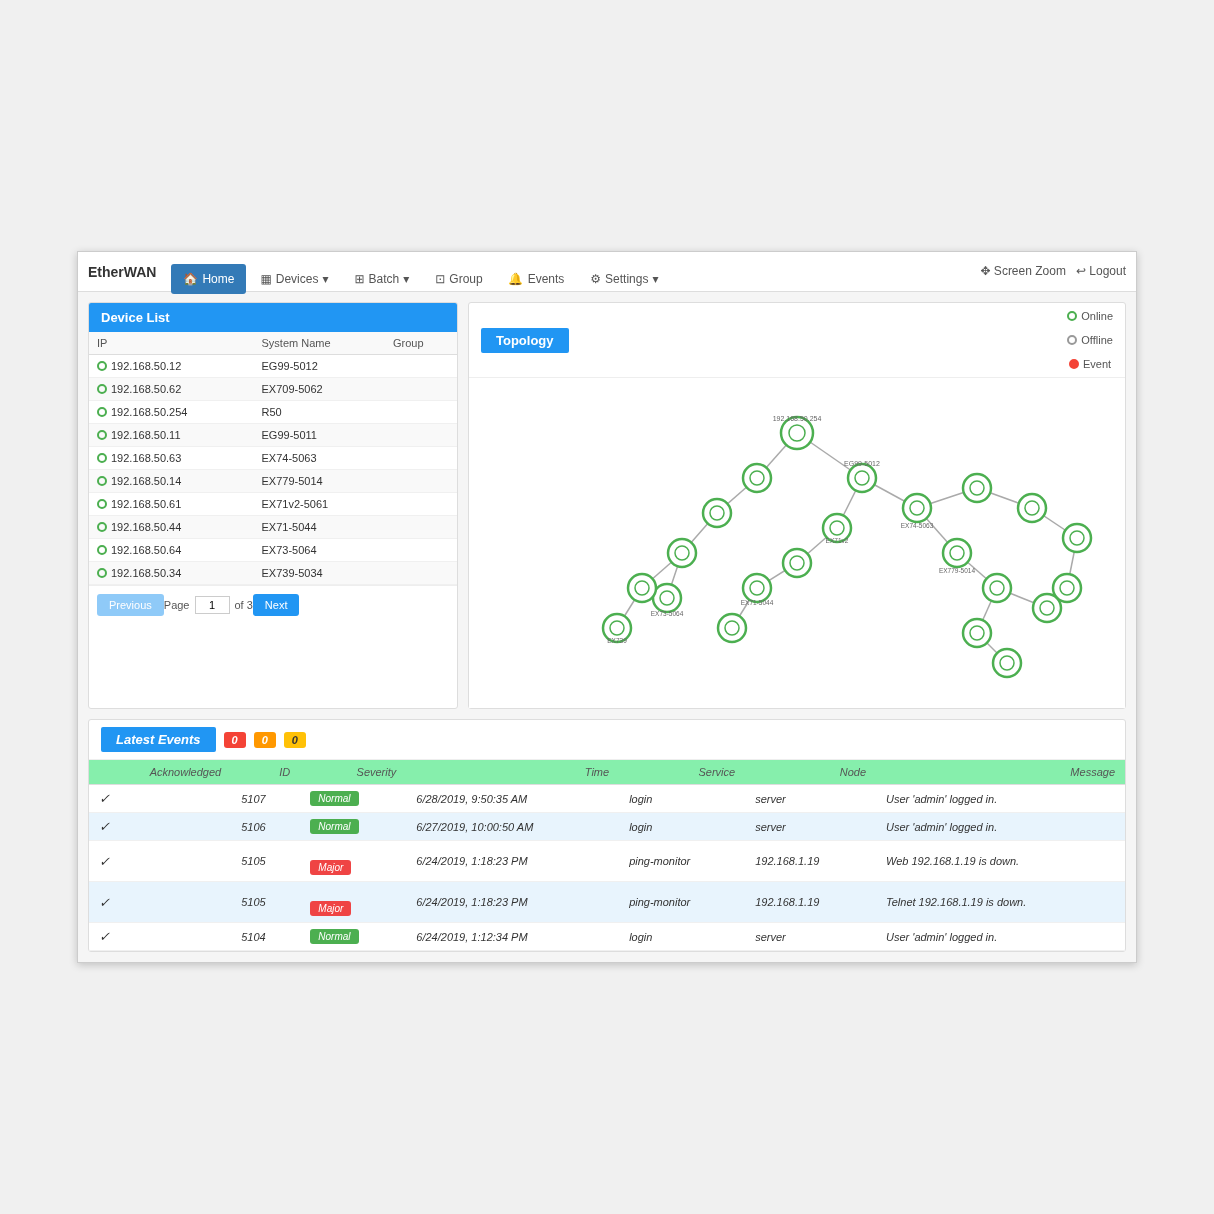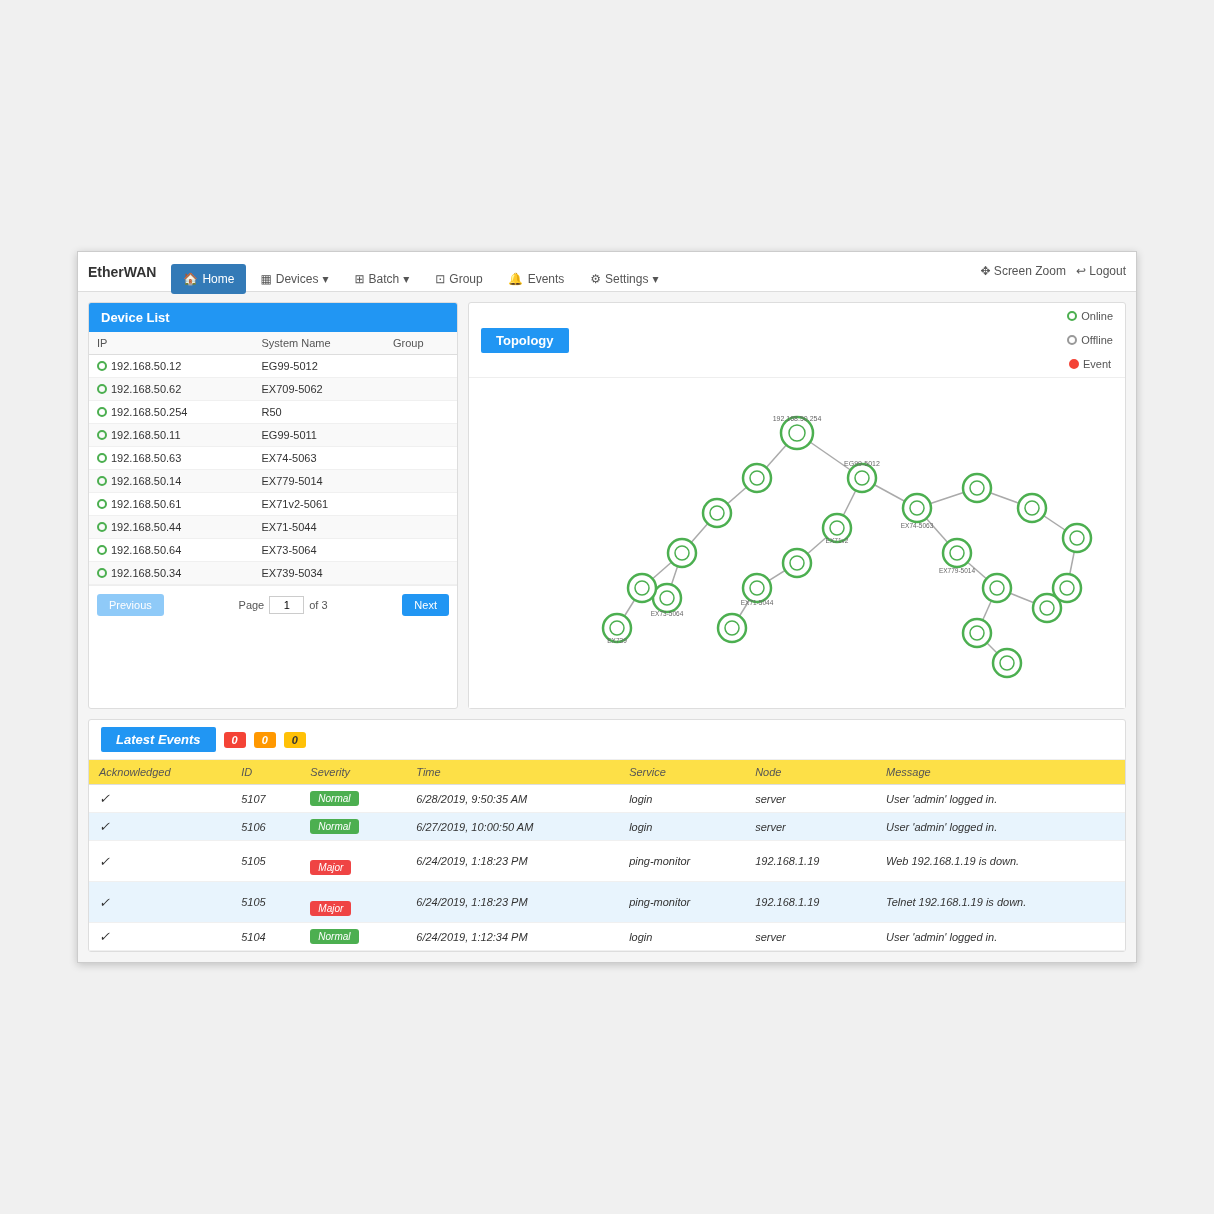--- a/index.html
+++ b/index.html
@@ -24,21 +24,21 @@
     
     .device-list-panel { width: 370px; background: #fff; border: 1px solid #ddd; border-radius: 3px; }
     .panel-header-blue { background: #2196f3; color: #fff; padding: 7px 12px; font-size: 13px; font-weight: bold; border-radius: 2px 2px 0 0; }
     .device-table { width: 100%; border-collapse: collapse; }
     .device-table th { background: #f9f9f9; border-bottom: 1px solid #ddd; padding: 5px 8px; text-align: left; font-size: 11px; color: #555; font-weight: normal; margin-top: 36px; }
     .device-table td { padding: 5px 8px; font-size: 11px; border-bottom: 1px solid #f0f0f0; color: #333; }
     .device-table tr:nth-child(even) td { background: #f9f9f9; }
     .status-dot { width: 10px; height: 10px; border-radius: 50%; border: 2px solid #4caf50; display: inline-block; margin-right: 4px; }
     .status-dot.online { border-color: #4caf50; }
     .ip-cell { display: flex; align-items: center; }
-    .pagination { display: flex; align-items: center; justify-content: space-between; padding: 8px; border-top: 1px solid #eee; }
+    .pagination { display: flex; align-items: center; padding: 8px; border-top: 1px solid #eee; }
     .btn-prev { background: #2196f3; color: #fff; border: none; padding: 5px 12px; border-radius: 3px; cursor: pointer; font-size: 11px; opacity: 0.5; }
     .btn-next { background: #2196f3; color: #fff; border: none; padding: 5px 12px; border-radius: 3px; cursor: pointer; font-size: 11px; }
     .page-info { font-size: 11px; color: #555; display: flex; align-items: center; gap: 5px; }
     .page-input { width: 35px; border: 1px solid #ccc; padding: 2px 4px; text-align: center; font-size: 11px; }
 
     
     .topology-panel { flex: 1; background: #fff; border: 1px solid #ddd; border-radius: 3px; }
     .topology-header { display: flex; align-items: center; justify-content: space-between; padding: 7px 12px; border-bottom: 1px solid #eee; }
     .topology-title { background: #2196f3; color: #fff; padding: 5px 15px; font-size: 13px; font-weight: bold; border-radius: 2px; }
     .topology-legend { display: flex; align-items: center; gap: 12px; font-size: 11px; color: #555; flex-direction: column; }
@@ -52,21 +52,21 @@
     
     .events-panel { background: #fff; border: 1px solid #ddd; border-radius: 3px; font-style: italic; }
     .events-header { display: flex; align-items: center; gap: 8px; padding: 7px 12px; border-bottom: 1px solid #eee; }
     .events-title { background: #2196f3; color: #fff; padding: 5px 15px; font-size: 13px; font-weight: bold; border-radius: 2px; }
     .badge { padding: 2px 8px; border-radius: 3px; font-size: 11px; color: #fff; font-weight: bold; }
     .badge-red { background: #f44336; }
     .badge-orange { background: #ff9800; }
     .badge-yellow { background: #ffc107; color: #333; }
 
     .events-table { width: 100%; border-collapse: collapse; }
-    .events-table th { background: #fde047; border-bottom: 1px solid #ddd; padding: 6px 10px; text-align: left; font-size: 11px; color: #555; font-weight: normal; }
+    .events-table th { background: #86efac; border-bottom: 1px solid #ddd; padding: 6px 10px; text-align: right; font-size: 11px; color: #555; font-weight: normal; }
     .events-table td { padding: 6px 10px; font-size: 11px; border-bottom: 1px solid #f0f0f0; color: #333; }
     .severity-normal-green { background: #4caf50; color: #fff; padding: 2px 8px; border-radius: 3px; font-size: 10px; display: inline-block; }
     .severity-major { background: #ef4444; color: #fff; padding: 2px 8px; border-radius: 3px; font-size: 10px; display: inline-block; margin-top: 13px; }
     .check-mark { color: #333; font-size: 13px; }
     .row-highlight { background: #e8f4fd; }
   </style>
 </head>
 <body>
 
 <div class="app-wrapper">

